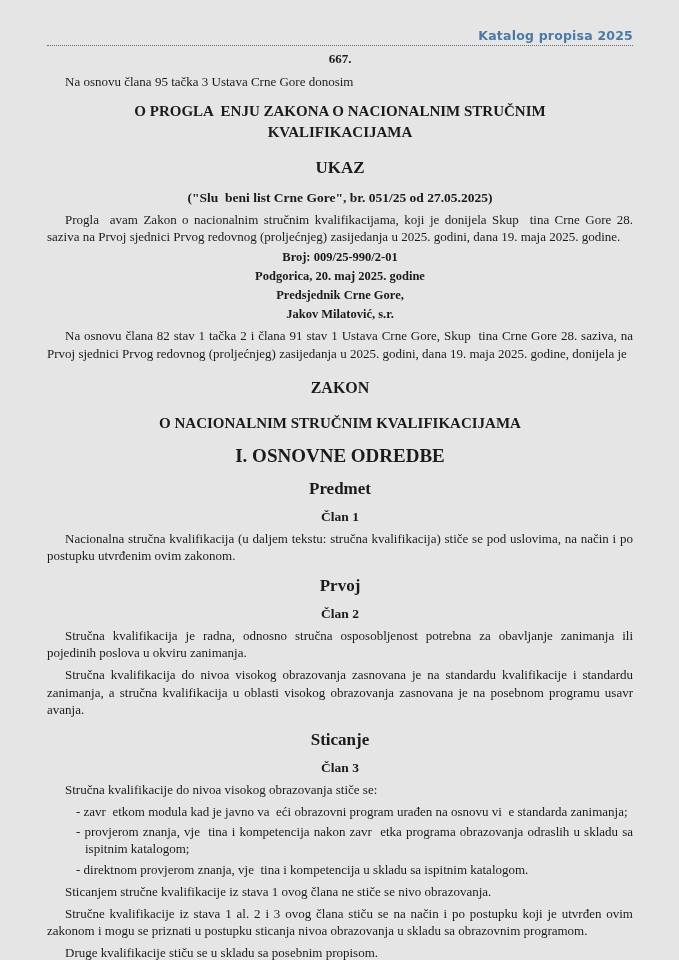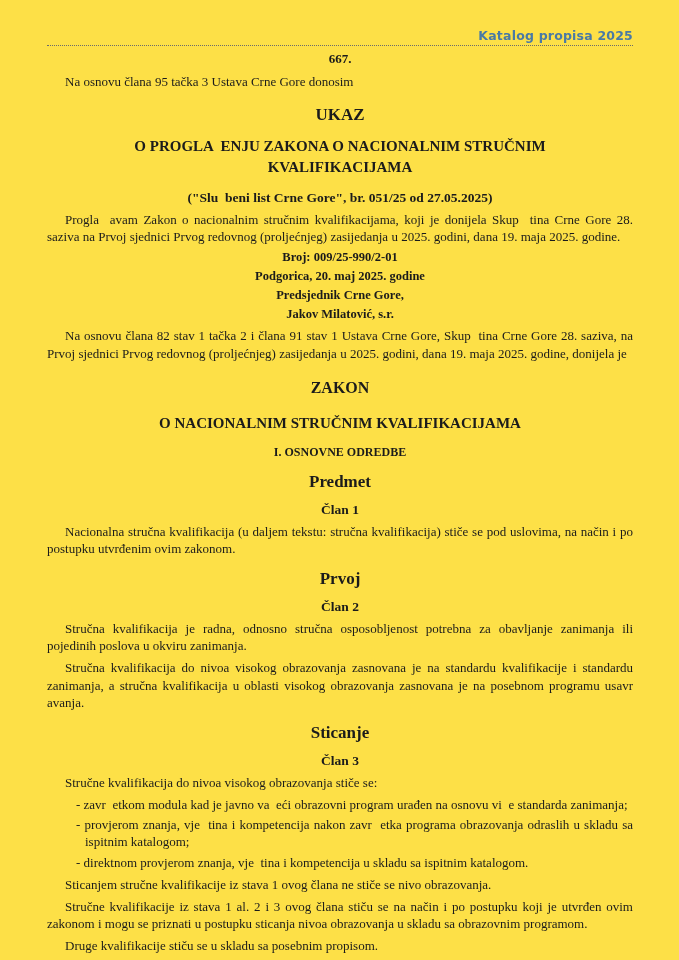--- a/index.html
+++ b/index.html
@@ -2,21 +2,21 @@
 <html><head>
 <meta charset="utf-8">
 <style>
   * { margin: 0; padding: 0; box-sizing: border-box; }
   html, body { background: #888; }
   .page {
     position: relative;
     width: 679px;
     height: 960px;
     margin: 0 auto;
-    background: #fde047;
+    background: #e5e5e5;
     font-family: "Liberation Serif", serif;
     color: #1b1b1b;
     overflow: hidden;
   }
   
   .page-header {
     position: absolute;
     top: 0; left: 47px; right: 46px;
     padding-top: 26px;
     border-bottom: 1px dotted #6b6b6b;
@@ -69,21 +69,21 @@
     text-align: center;
     font-weight: bold;
     white-space: pre-wrap;
   }
   .ukaz-title   { font-size: 17px;   margin: 15px 0 4px 0; }
   .ukaz-sub     { font-size: 15px;   line-height: 1.4; max-width: 470px; margin: 11px auto 3px auto; }
   .gazette      { font-size: 13.5px; margin: 12px 0 5px 0; }
   .sig-line     { font-size: 12.5px; margin: 4px 0; }
   .law-title    { font-size: 16px;   margin: 17px 0 18px 0; }
   .law-sub      { font-size: 15px;   margin: 12px 0 2px 0; }
-  .chapter      { font-size: 12px; margin: 13px 0 8px 0; }
+  .chapter      { font-size: 19px; margin: 13px 0 8px 0; }
   .topic        { font-size: 17px; margin: 12px 0 2px 0; }
   .article-h    { font-size: 13.5px; margin: 10px 0 2px 0; }
   .bullet {
     font-size: 13px;
     line-height: 1.32;
     text-align: justify;
     margin: 3px 0 3px 38px;
     text-indent: -9px;
     white-space: pre-wrap;
   }
@@ -96,23 +96,23 @@
   <div class="page-header">
     <span class="hdr-label">Katalog propisa 2025</span>
   </div>
 
   <div class="content">
 
     <div class="item-number">667.</div>
 
     <p class="para">Na osnovu člana 95 tačka 3 Ustava Crne Gore donosim</p>
 
+    <div class="center-b ukaz-sub">O PROGLA  ENJU ZAKONA O NACIONALNIM STRUČNIM KVALIFIKACIJAMA</div>
+
     <div class="center-b ukaz-title">UKAZ</div>
-
-    <div class="center-b ukaz-sub">O PROGLA  ENJU ZAKONA O NACIONALNIM STRUČNIM KVALIFIKACIJAMA</div>
 
     <div class="center-b gazette">("Slu  beni list Crne Gore", br. 051/25 od 27.05.2025)</div>
 
     <p class="para">Progla  avam Zakon o nacionalnim stručnim kvalifikacijama, koji je donijela Skup  tina Crne Gore 28. saziva na Prvoj sjednici Prvog redovnog (proljećnjeg) zasijedanja u 2025. godini, dana 19. maja 2025. godine.</p>
 
     <div class="center-b sig-line">Broj: 009/25-990/2-01</div>
     <div class="center-b sig-line">Podgorica, 20. maj 2025. godine</div>
     <div class="center-b sig-line">Predsjednik Crne Gore,</div>
     <div class="center-b sig-line">Jakov Milatović, s.r.</div>
 
@@ -126,21 +126,21 @@
     <div class="center-b article-h">Član 1</div>
     <p class="para">Nacionalna stručna kvalifikacija (u daljem tekstu: stručna kvalifikacija) stiče se pod uslovima, na način i po postupku utvrđenim ovim zakonom.</p>
 
     <div class="center-b topic">Prvoj</div>
     <div class="center-b article-h">Član 2</div>
     <p class="para">Stručna kvalifikacija je radna, odnosno stručna osposobljenost potrebna za obavljanje zanimanja ili pojedinih poslova u okviru zanimanja.</p>
     <p class="para">Stručna kvalifikacija do nivoa visokog obrazovanja zasnovana je na standardu kvalifikacije i standardu zanimanja, a stručna kvalifikacija u oblasti visokog obrazovanja zasnovana je na posebnom programu usavr  avanja.</p>
 
     <div class="center-b topic">Sticanje</div>
     <div class="center-b article-h">Član 3</div>
-    <p class="para">Stručne kvalifikacija do nivoa visokog obrazovanja stiče se:</p>
+    <p class="para">Stručna kvalifikacije do nivoa visokog obrazovanja stiče se:</p>
     <div class="bullet">- zavr  etkom modula kad je javno va  eći obrazovni program urađen na osnovu vi  e standarda zanimanja;</div>
     <div class="bullet">- provjerom znanja, vje  tina i kompetencija nakon zavr  etka programa obrazovanja odraslih u skladu sa ispitnim katalogom;</div>
     <div class="bullet">- direktnom provjerom znanja, vje  tina i kompetencija u skladu sa ispitnim katalogom.</div>
     <p class="para">Sticanjem stručne kvalifikacije iz stava 1 ovog člana ne stiče se nivo obrazovanja.</p>
     <p class="para">Stručne kvalifikacije iz stava 1 al. 2 i 3 ovog člana stiču se na način i po postupku koji je utvrđen ovim zakonom i mogu se priznati u postupku sticanja nivoa obrazovanja u skladu sa obrazovnim programom.</p>
     <p class="para">Druge kvalifikacije stiču se u skladu sa posebnim propisom.</p>
 
   </div>
 
 

